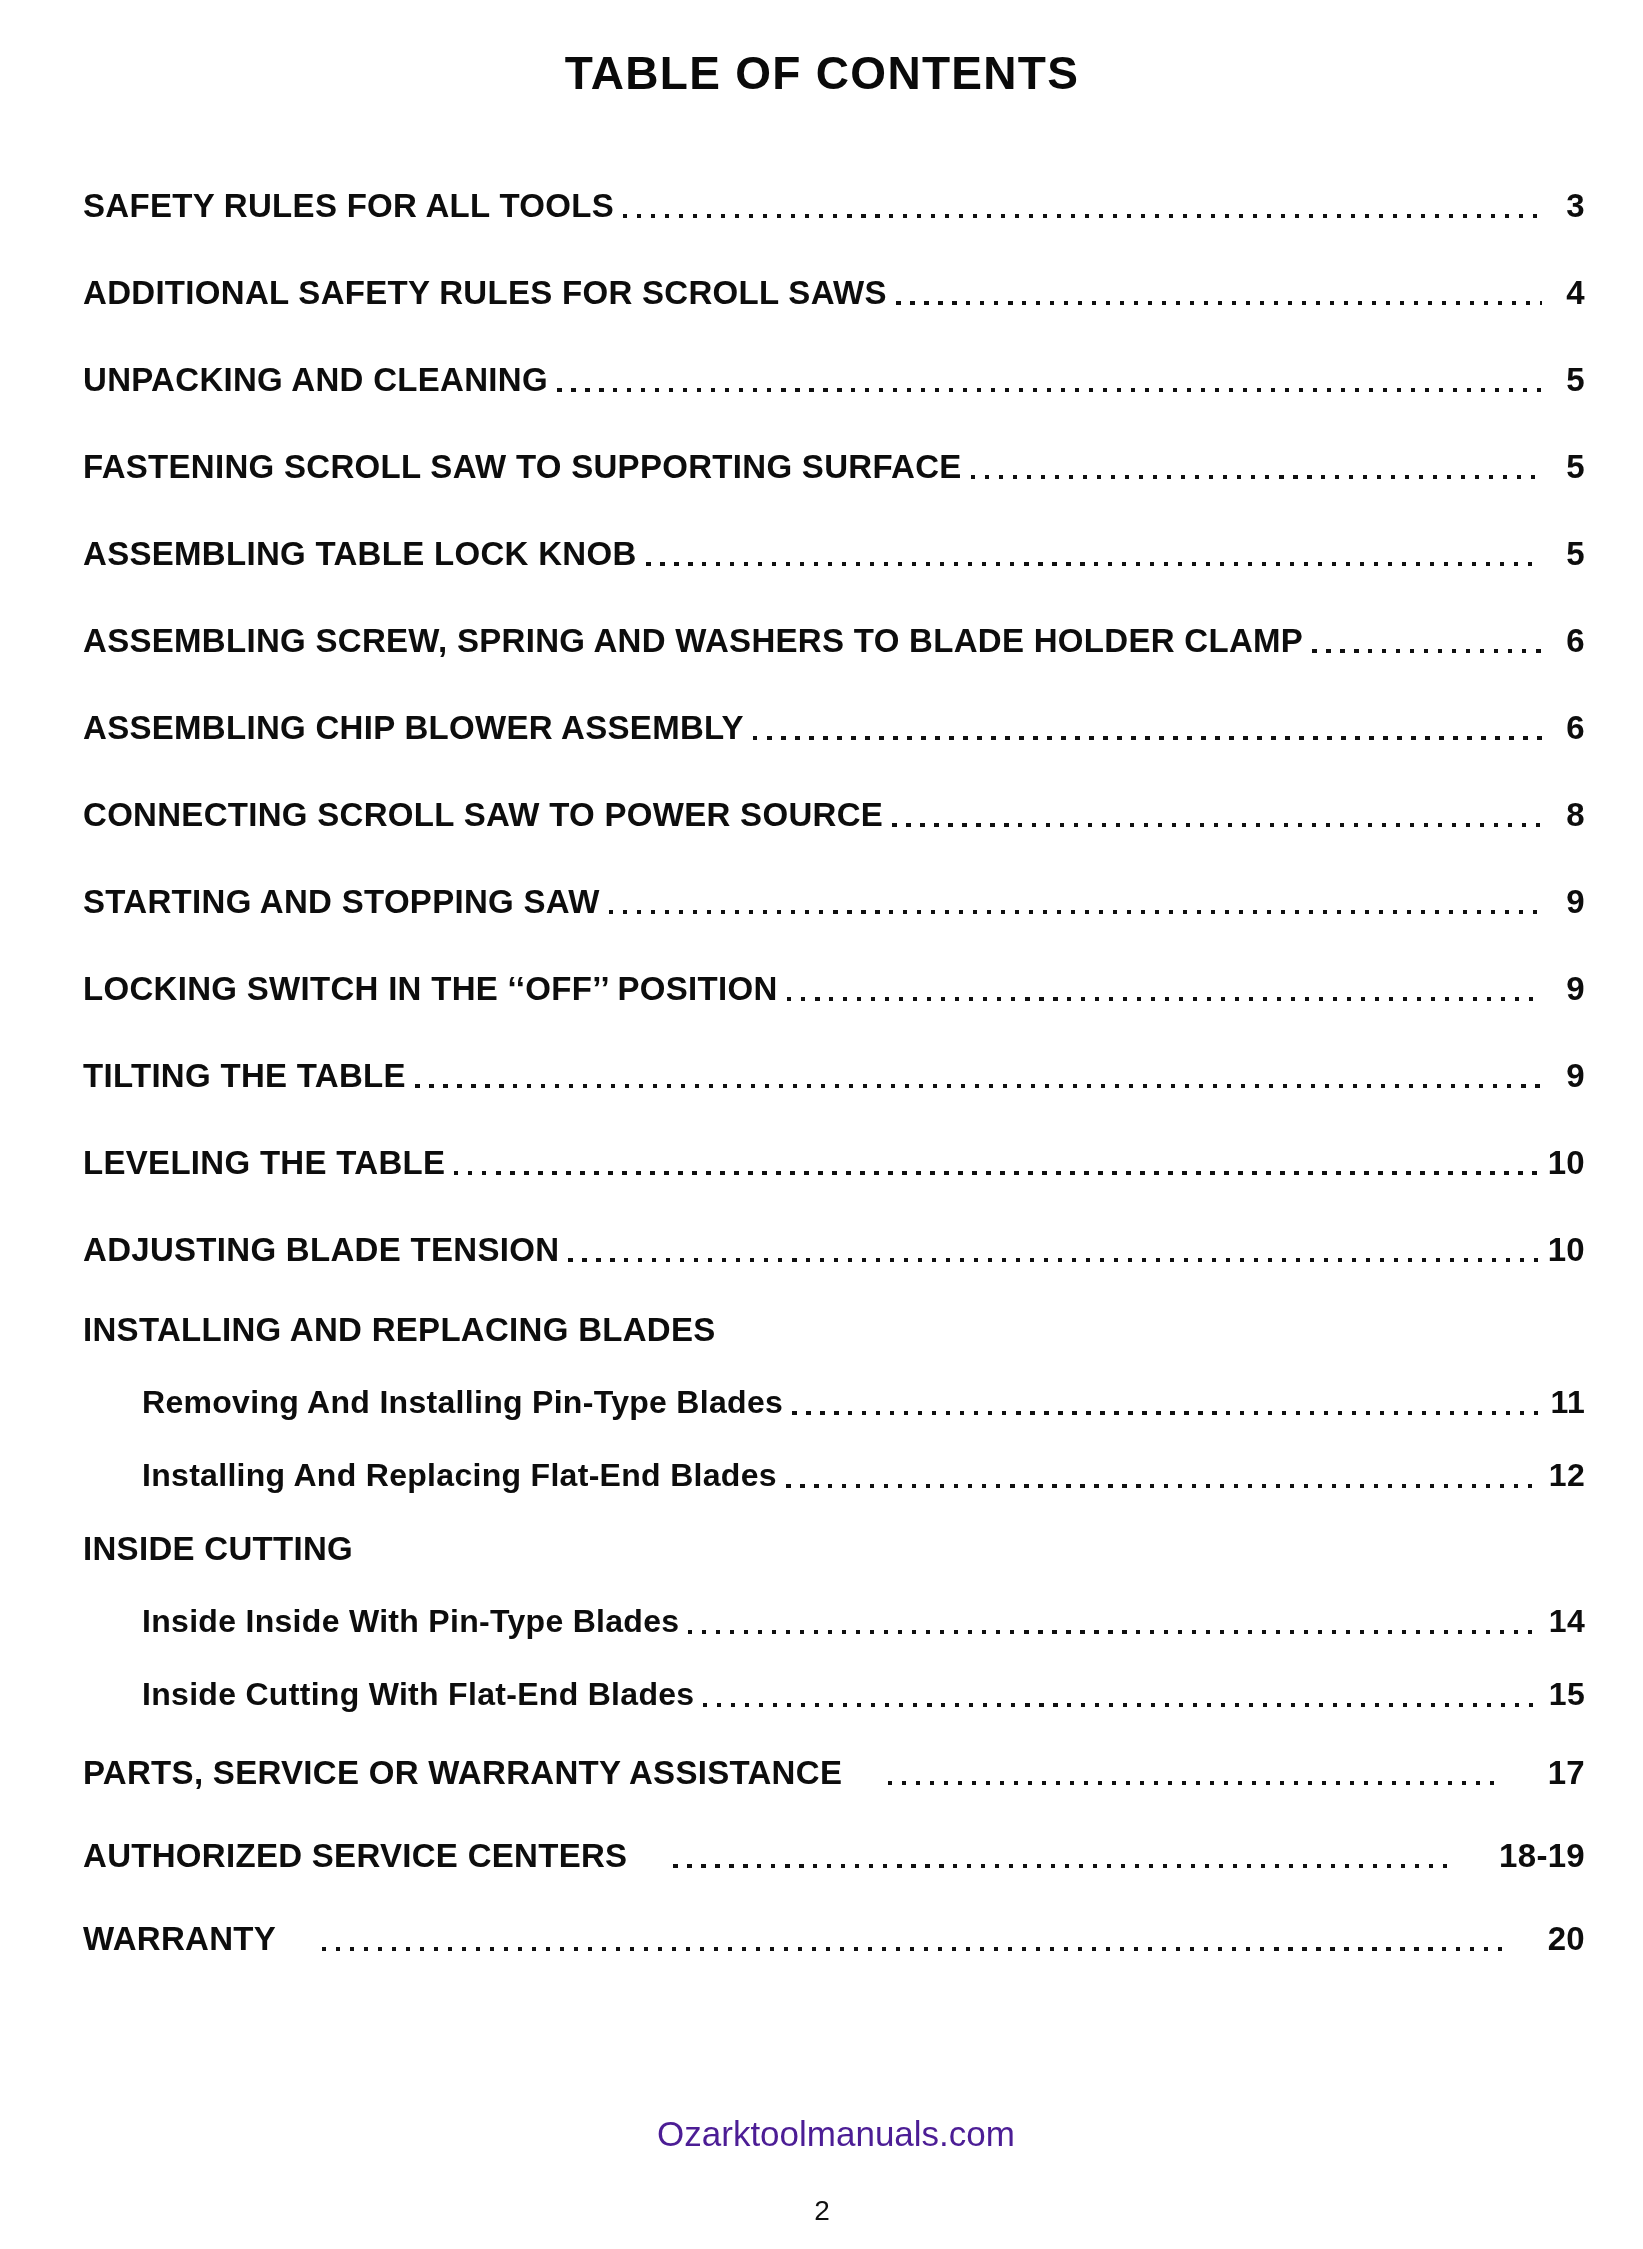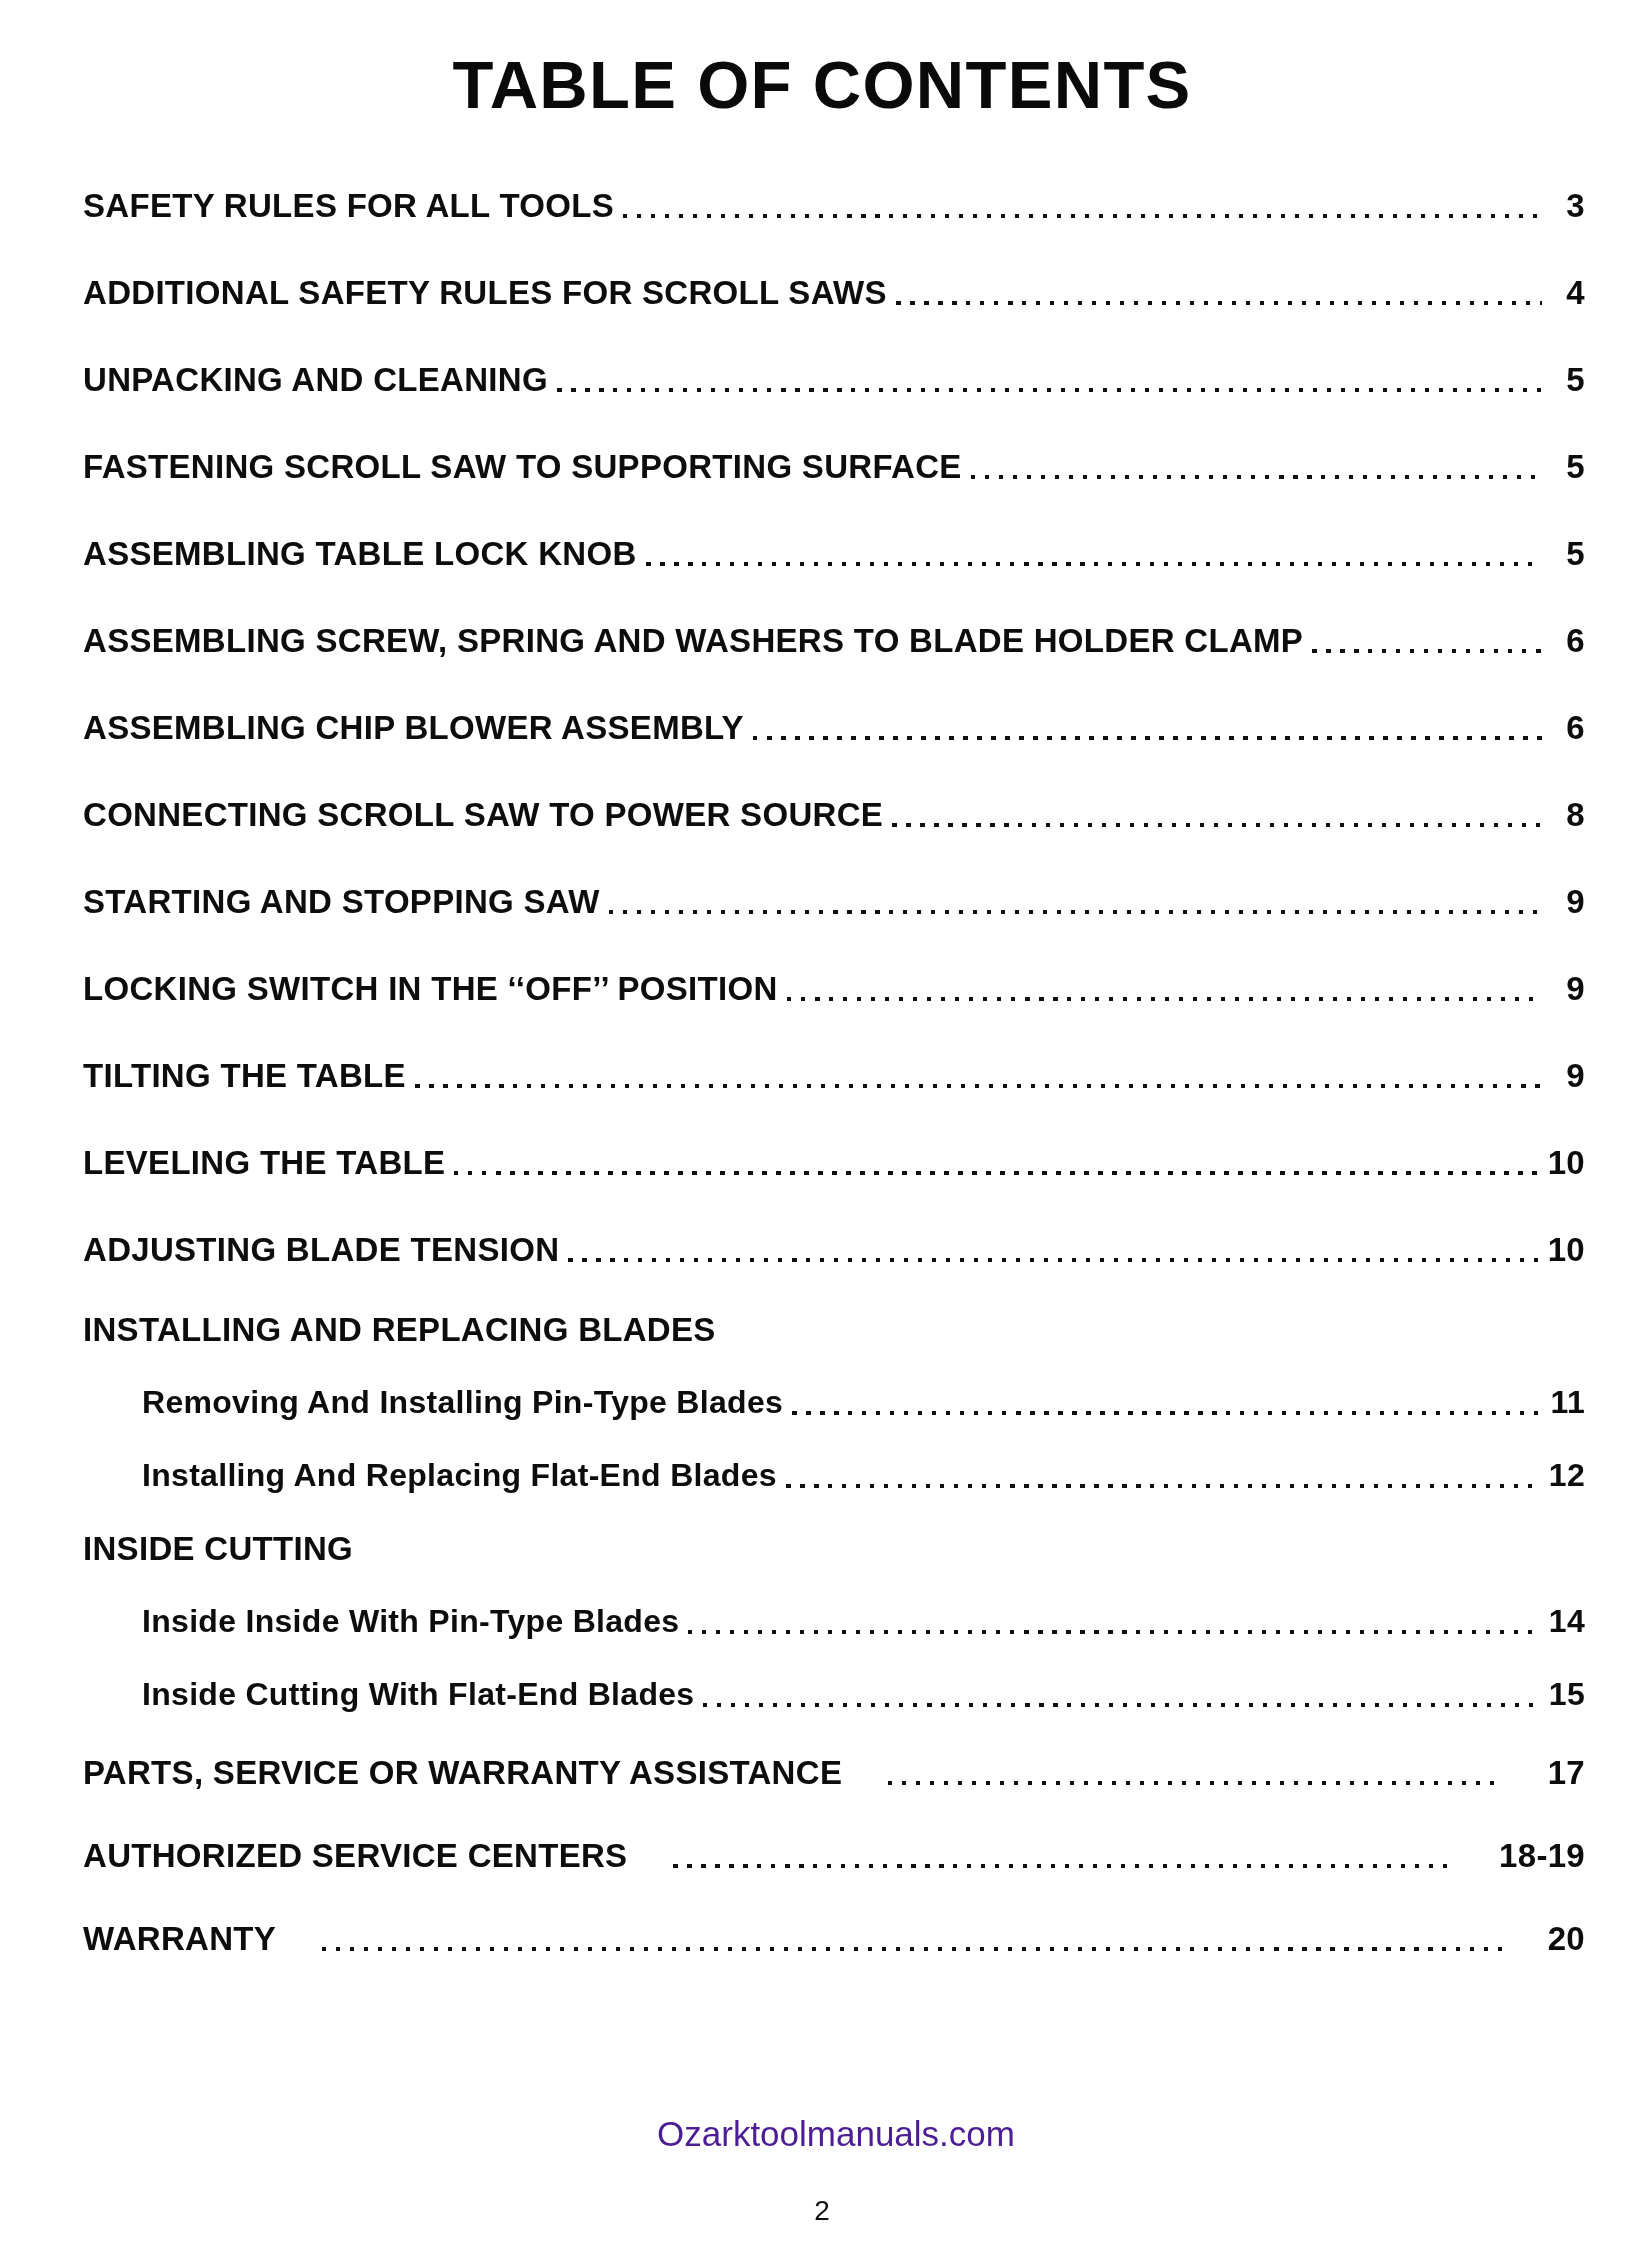--- a/index.html
+++ b/index.html
@@ -16,21 +16,21 @@
     background: #ffffff;
     color: #0d0d0d;
     overflow: hidden;
   }
   .title {
     position: absolute;
     top: 46px;
     left: 0;
     width: 100%;
     text-align: center;
-    font-size: 67px;
+    font-size: 46px;
     font-weight: bold;
     letter-spacing: 1.3px;
     color: #0a0a0a;
   }
   .toc {
     position: absolute;
     top: 162px;
     left: 55px;
     right: 59px;
   }

